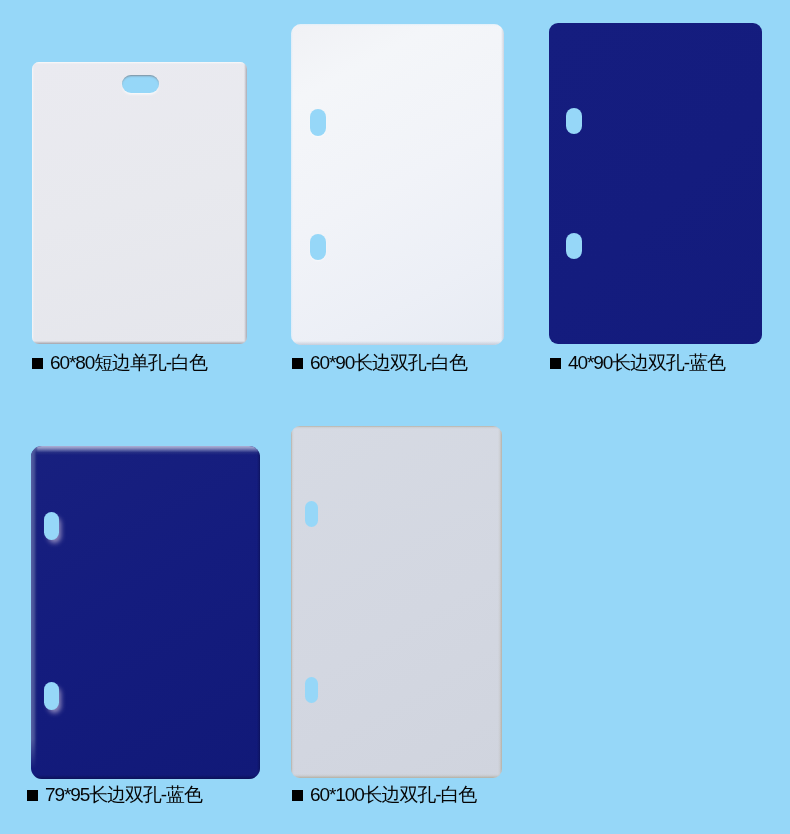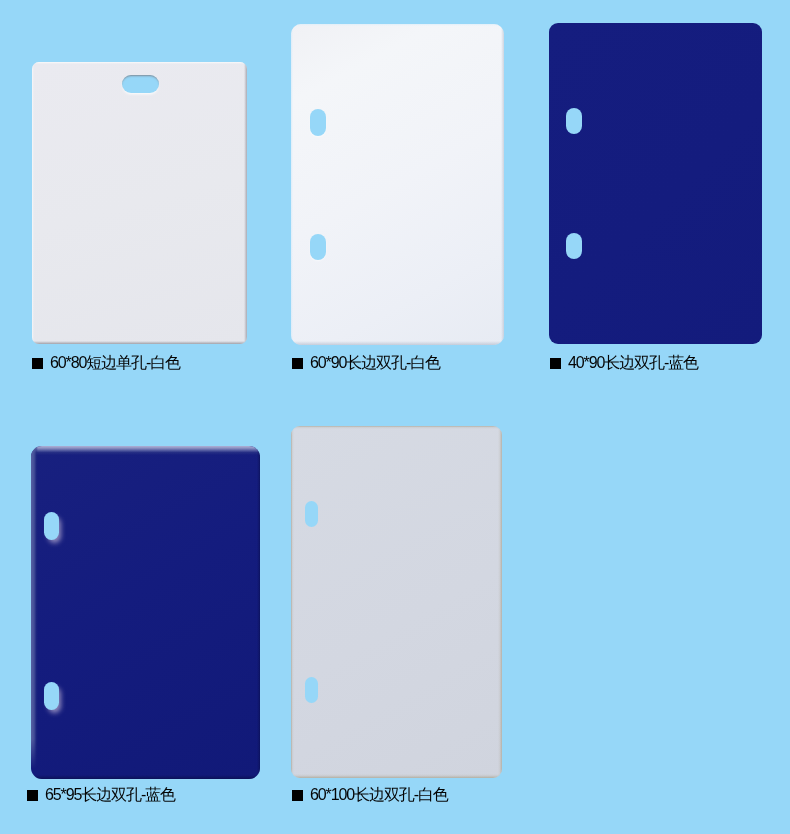--- a/index.html
+++ b/index.html
@@ -11,21 +11,21 @@
     font-family:"Liberation Sans", sans-serif;
   }
   .gallery { position:relative; width:790px; height:834px; }
   .product-item { position:absolute; }
   .card-wrap { position:absolute; }
   .card { position:absolute; left:0; top:0; right:0; bottom:0;
           box-sizing:border-box; overflow:hidden; }
   .edge { position:absolute; pointer-events:none; }
   .hole { position:absolute; }
   .caption { position:absolute; white-space:nowrap; color:#050505;
-             font-size:16px; line-height:18px; letter-spacing:-1.1px;text-align:right; }
+             font-size:19px; line-height:18px; letter-spacing:-1.1px;text-align:right; }
   .bullet { position:absolute; left:1px; top:4px; width:11px; height:11px;
             background:#000; }
   .cap-text { display:inline-block; margin-left:19px; }
 </style>
 </head>
 <body style="background: rgb(150, 215, 248);">
 
 <div class="gallery">
 
   <div class="product-item" style="left: 31px; top: 62px; width: 216px; height: 310px;">
@@ -80,21 +80,21 @@
           <div class="edge" style="background: linear-gradient(rgb(173, 176, 214) 0%, rgba(150, 154, 199, 0.95) 22%, rgba(108, 116, 175, 0.82) 45%, rgba(52, 62, 138, 0.5) 72%, rgba(20, 28, 126, 0) 100%); left: 0px; right: 0px; top: 0px; height: 9px;"></div>
           <div class="edge" style="background: linear-gradient(90deg, rgba(88, 98, 163, 0.98) 0%, rgba(76, 86, 155, 0.88) 42%, rgba(38, 48, 128, 0.42) 78%, rgba(20, 28, 126, 0) 100%); mask-image: linear-gradient(rgb(0, 0, 0) 0%, rgb(0, 0, 0) 88%, rgba(0, 0, 0, 0) 97%); top: 0px; bottom: 0px; left: 0px; width: 7px;"></div>
           <div class="edge" style="background: linear-gradient(0deg, rgba(8, 12, 70, 0.65), rgba(8, 12, 70, 0)); left: 0px; right: 0px; bottom: 0px; height: 4px;"></div>
           <div class="edge" style="background: linear-gradient(270deg, rgba(8, 12, 70, 0.5), rgba(8, 12, 70, 0)); top: 0px; bottom: 0px; right: 0px; width: 3px;"></div>
           <div class="hole" style="left: 13px; top: 66px; width: 15px; height: 28px; border-radius: 8px; background: rgb(150, 215, 248); box-shadow: rgba(175, 165, 205, 0.8) 3px 4px 5px -1px;"></div>
           <div class="hole" style="left: 13px; top: 236px; width: 15px; height: 28px; border-radius: 8px; background: rgb(150, 215, 248); box-shadow: rgba(175, 165, 205, 0.8) 3px 4px 5px -1px;"></div>
         </div>
     </div>
     <div class="caption" style="left: 0px; top: 340px; color: rgb(5, 5, 5);">
       <span class="bullet" style="background: rgb(0, 0, 0);"></span>
-      <span class="cap-text">65*95长边双孔-蓝色</span>
+      <span class="cap-text">79*95长边双孔-蓝色</span>
     </div>
   </div>
 
   <div class="product-item" style="left: 291px; top: 426px; width: 247px; height: 378px;">
     <div class="card-wrap" style="left: 0px; top: 0px; width: 211px; height: 352px; filter: blur(0.7px);">
       <div class="card" style="border-radius: 9px; background: linear-gradient(150deg, rgb(214, 218, 227) 0%, rgb(211, 215, 225) 55%, rgb(208, 212, 222) 100%);">
           <div class="edge" style="background: linear-gradient(90deg, rgba(176, 172, 160, 0.9), rgba(176, 172, 160, 0.2) 50%, rgba(176, 172, 160, 0)); top: 0px; bottom: 0px; left: 0px; width: 3px;"></div>
           <div class="edge" style="background: linear-gradient(rgba(176, 172, 160, 0.85), rgba(176, 172, 160, 0.2) 50%, rgba(176, 172, 160, 0)); left: 0px; right: 0px; top: 0px; height: 3px;"></div>
           <div class="edge" style="background: linear-gradient(270deg, rgba(176, 172, 160, 0.85), rgba(176, 172, 160, 0.2) 55%, rgba(176, 172, 160, 0)); top: 0px; bottom: 0px; right: 0px; width: 4px;"></div>
           <div class="edge" style="background: linear-gradient(0deg, rgba(178, 174, 160, 0.95), rgba(178, 174, 160, 0.25) 55%, rgba(178, 174, 160, 0)); left: 0px; right: 0px; bottom: 0px; height: 4px;"></div>

